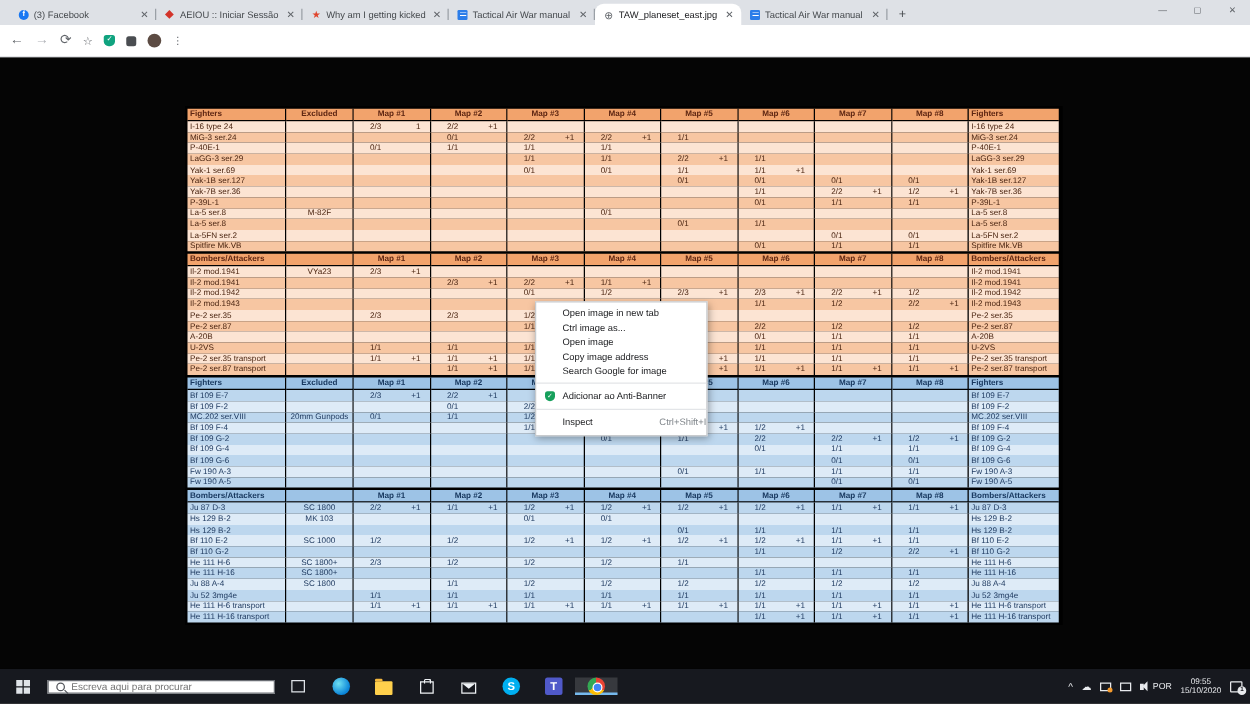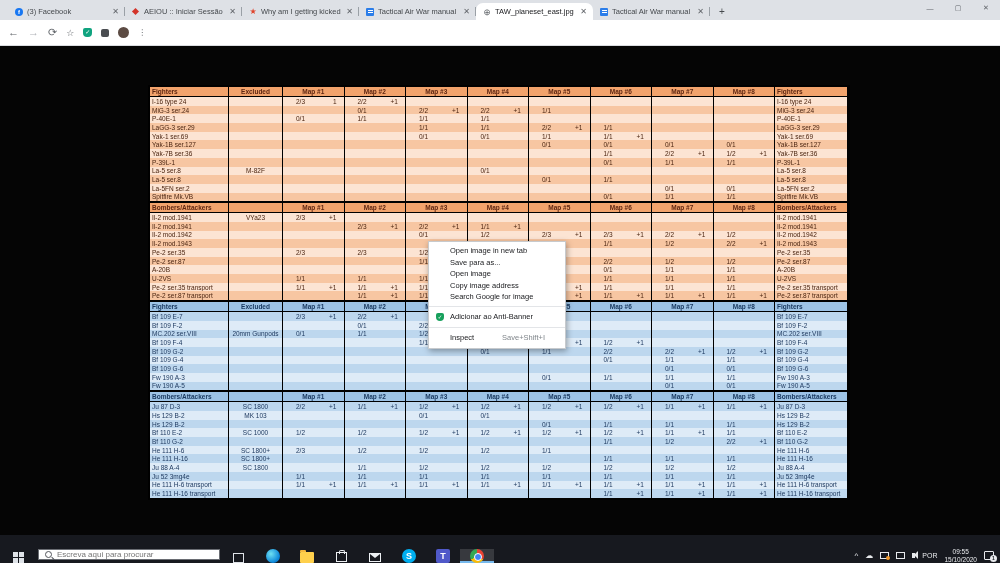--- a/index.html
+++ b/index.html
@@ -66,30 +66,30 @@
   .orange .trow.shade-light .c { background:#fce4d3; color:#4a2410; }
   .orange .trow.shade-dark  .c { background:#f7c6a2; color:#4a2410; }
   
   .blue .thead .c { background:#9dc3e6; color:#17375e; border-bottom:1px solid #000; }
   .blue .trow.shade-light .c { background:#deebf7; color:#1f3a60; }
   .blue .trow.shade-dark  .c { background:#bdd7ee; color:#1f3a60; }
 
   
   .ctx { position:absolute; left:428px; top:195px; width:138px; background:#fff; border:1px solid #c7cacd;
          box-shadow:1px 2px 6px rgba(0,0,0,.35); padding:3px 0; font-size:7.5px; color:#202124; }
-  .ctx-item { height:11.5px; line-height:11.5px; padding:0 20px 0 21px; display:flex; position:relative; }
+  .ctx-item { height:11.5px; line-height:11.5px; padding:0 0 0 21px; display:flex; position:relative; }
   .ctx-item.tall { height:14px; line-height:14px; }
   .ctx-label { flex:1; white-space:nowrap; }
   .ctx-shortcut { color:#80868b; }
   .ctx-sep { height:1px; background:#e3e5e8; margin:3px 0; }
   .ctx-icon { position:absolute; left:7px; top:3px; width:8px; height:8px; background:#17a05c; border-radius:2px 2px 4px 4px; }
   .ctx-icon::after { content:"✓"; position:absolute; inset:0; color:#fff; font-size:5.5px; text-align:center; line-height:8px; }
 
   
-  .taskbar { height:28px; background:#17191f; display:flex; align-items:flex-end; color:#e8eaed; }
+  .taskbar { height:28px; background:#17191f; display:flex; align-items:center; color:#e8eaed; }
   .tb-item { width:36px; display:flex; align-items:center; justify-content:center; flex:none; }
   .start-grid { width:11px; height:11px; display:grid; grid-template-columns:5px 5px; grid-template-rows:5px 5px; gap:1px; }
   .start-grid i { background:#dfe3e8; }
   .tb-search { width:182px; background:#fff; margin:3px 0 3px 2px; display:flex; align-items:center; padding:0 6px; gap:5px; border:1px solid #6a6d73; flex:none; }
   .tb-search input { border:none; outline:none; width:140px; font-size:8px; color:#333; font-family:"Liberation Sans",sans-serif; background:transparent; }
   .search-glass { width:7px; height:7px; border:1.2px solid #53565c; border-radius:50%; position:relative; flex:none; }
   .search-glass::after { content:""; position:absolute; width:4px; height:1.2px; background:#53565c; transform:rotate(45deg); left:5px; top:6px; }
   .taskview-ic { width:11px; height:10px; border:1px solid #dfe3e8; position:relative; }
   .app { width:34px; display:flex; align-items:center; justify-content:center; flex:none; }
   .app.active { background:rgba(255,255,255,.14); box-shadow:inset 0 -2px 0 #76b9ed; }
@@ -1857,40 +1857,40 @@
             </div>
             <div class="c name">He 111 H-16 transport</div>
           </div>
         </div>
       </div>
     <div class="ctx">
         <div class="ctx-item">
           <span class="ctx-label">Open image in new tab</span>
         </div>
         <div class="ctx-item">
-          <span class="ctx-label">Save para as...</span>
+          <span class="ctx-label">Ctrl image as...</span>
         </div>
         <div class="ctx-item">
           <span class="ctx-label">Open image</span>
         </div>
         <div class="ctx-item">
           <span class="ctx-label">Copy image address</span>
         </div>
         <div class="ctx-item">
           <span class="ctx-label">Search Google for image</span>
         </div>
         <div class="ctx-sep"></div>
         <div class="ctx-item tall">
           <span class="ctx-icon" style="top: 3px;"></span>
           <span class="ctx-label">Adicionar ao Anti-Banner</span>
         </div>
         <div class="ctx-sep"></div>
         <div class="ctx-item tall">
           <span class="ctx-label">Inspect</span>
-          <span class="ctx-shortcut">Save+Shift+I</span>
+          <span class="ctx-shortcut">Ctrl+Shift+I</span>
         </div>
       </div>
   </div>
 
   <div class="taskbar">
     <div class="tb-item">
       <div class="start-grid">
           <i></i>
           <i></i>
           <i></i>

